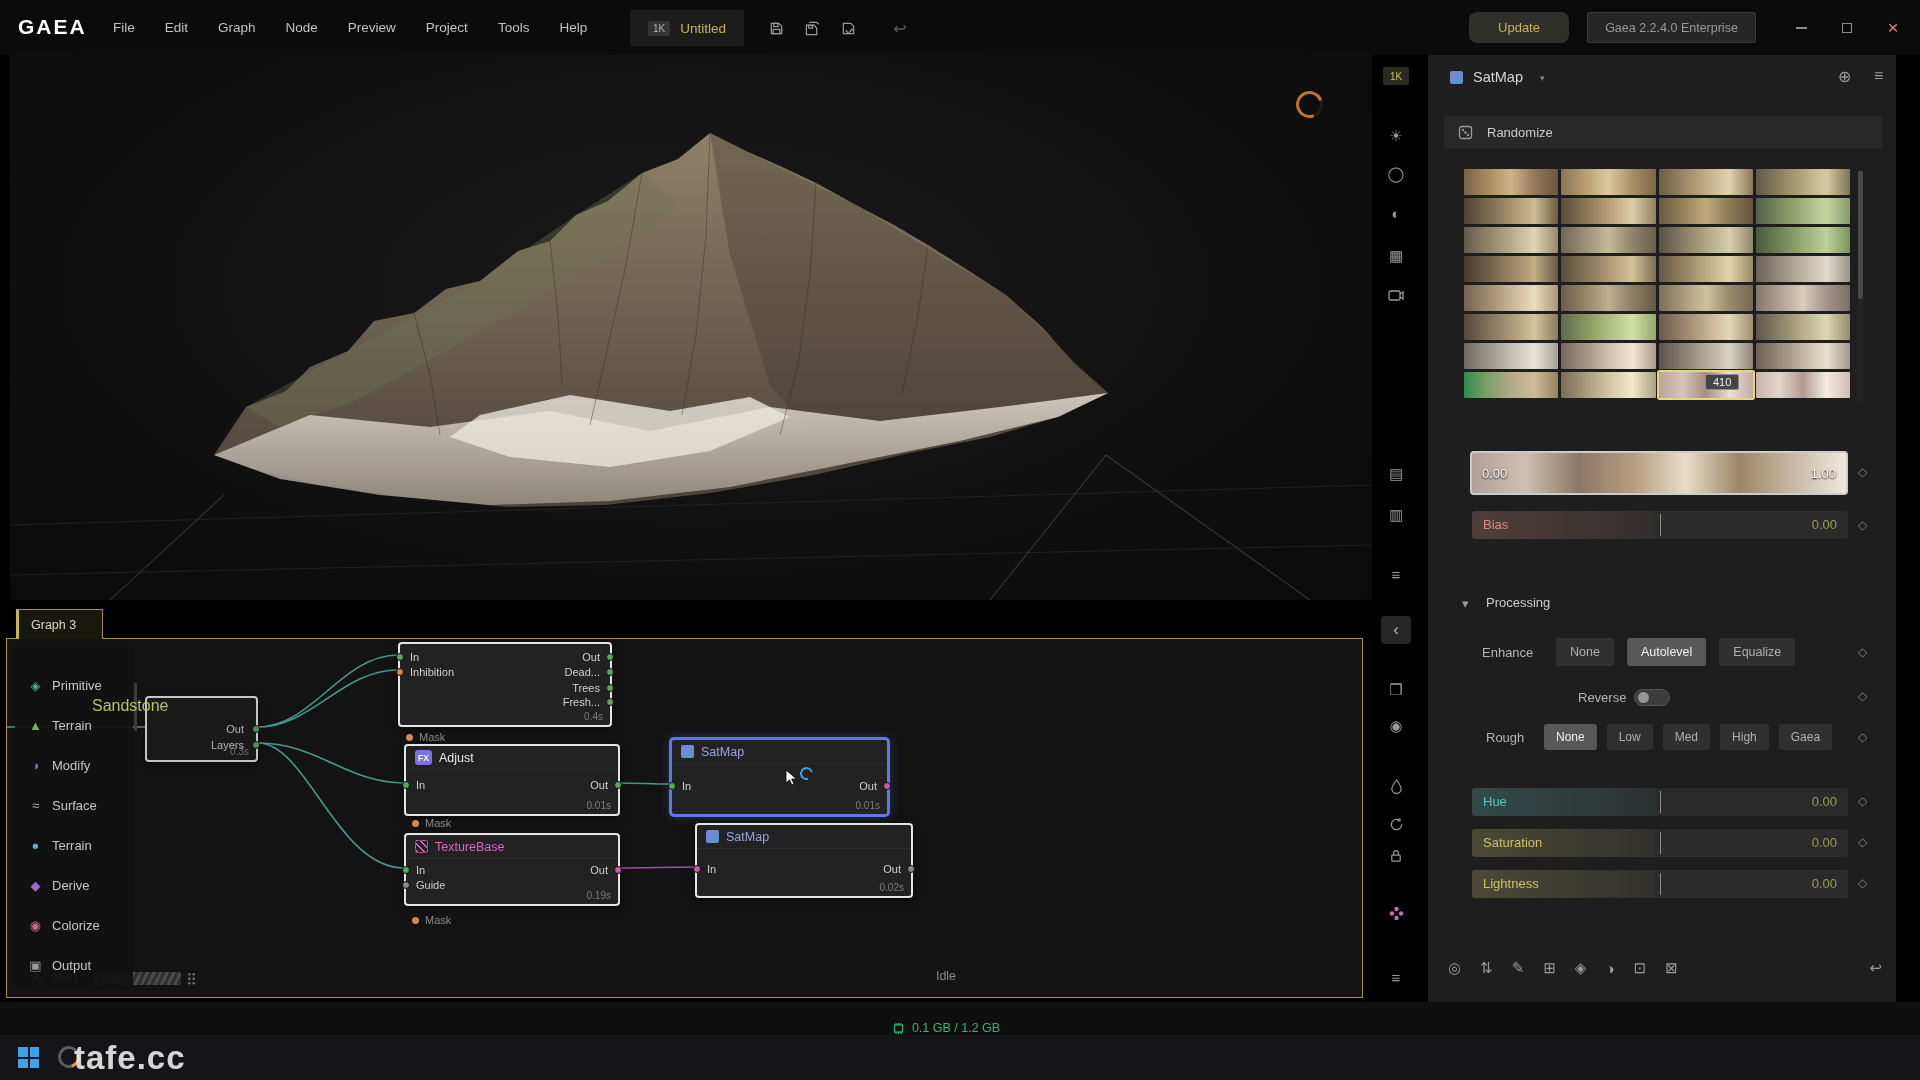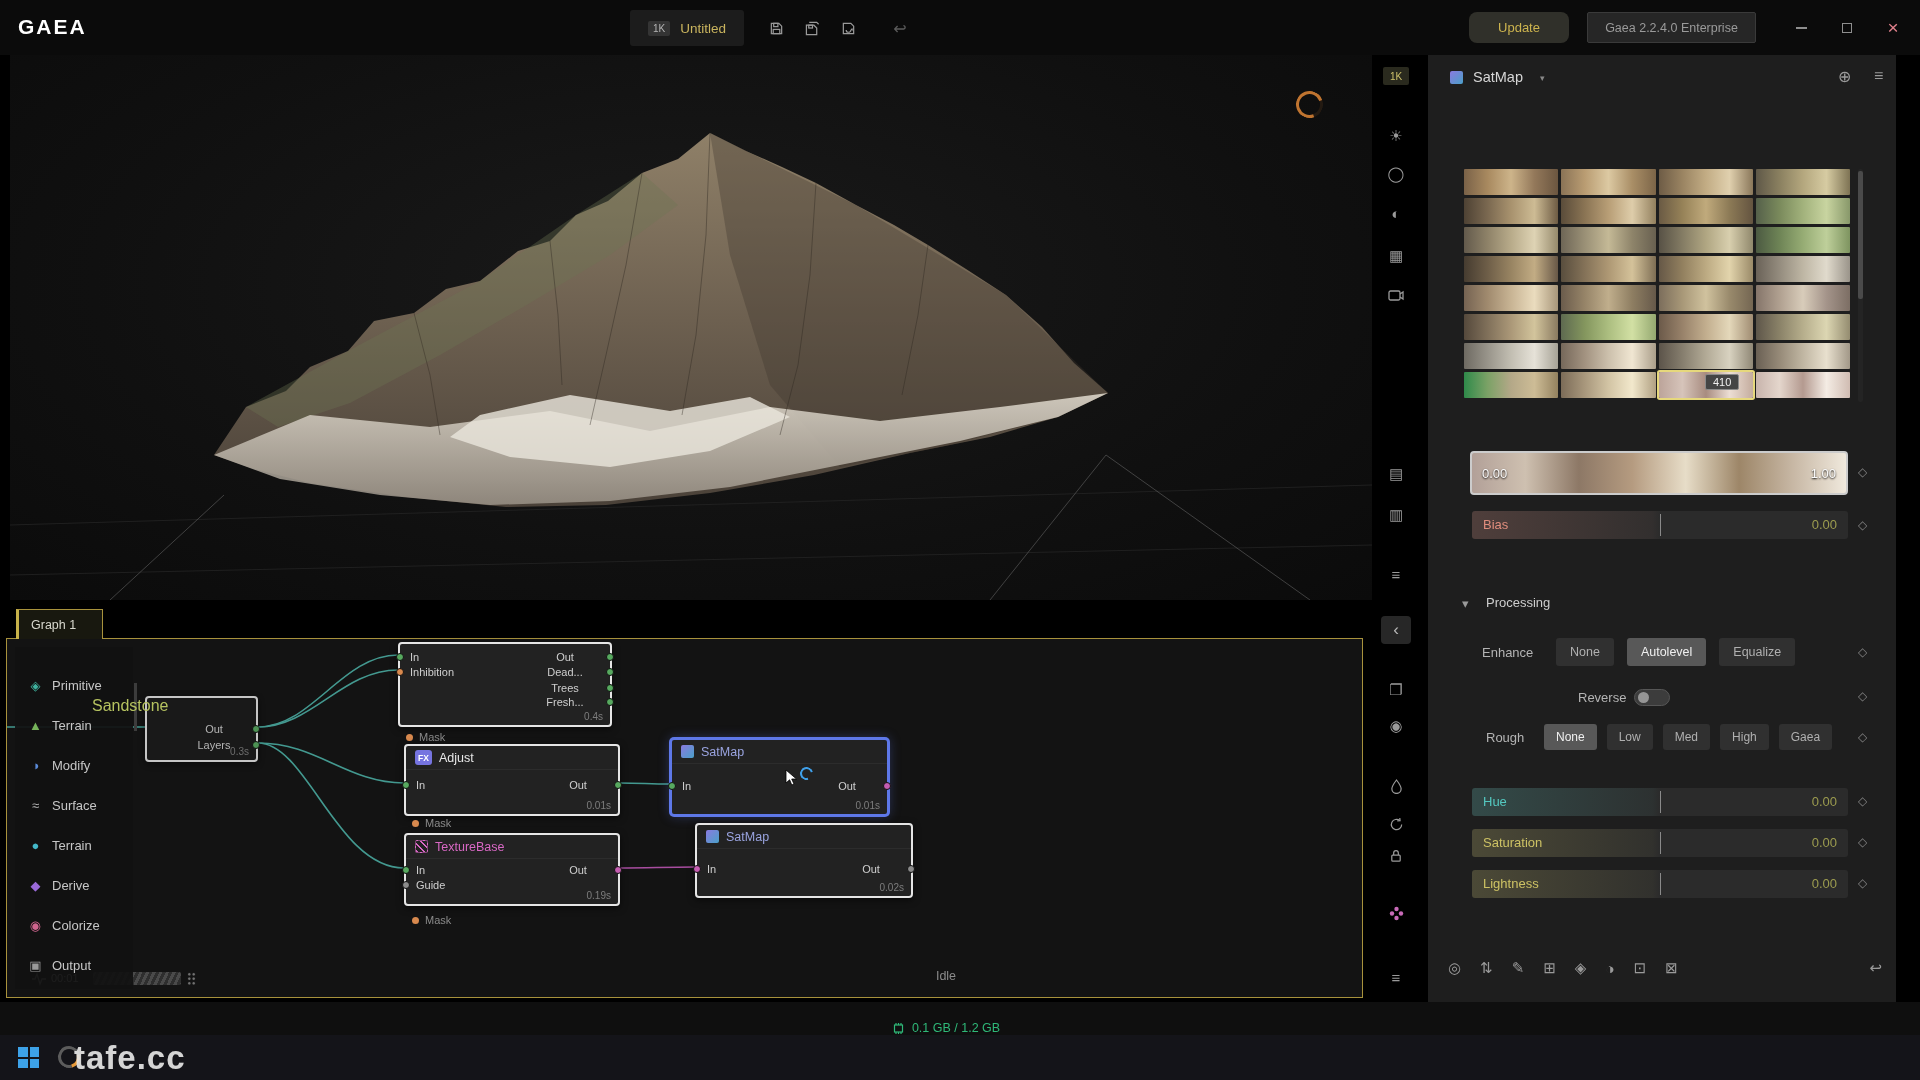--- a/index.html
+++ b/index.html
@@ -62,21 +62,21 @@
   .node.dim { background:#1b1b1b; opacity:.85; }
   .node.selected { border-color:#5e78e8; box-shadow:0 0 0 1px #5e78e8, 0 0 12px rgba(94,120,232,.35); }
   .node-header { height:24px; display:flex; align-items:center; gap:7px; padding:0 9px;
     border-bottom:1px solid #2c2c2c; font-size:12.5px; }
   .fx-badge { width:17px; height:15px; background:#7674e0; border-radius:3px; color:#fff; font-size:8.5px;
     font-weight:bold; display:flex; align-items:center; justify-content:center; }
   .sm-icon { width:13px; height:13px; border-radius:2px; background:linear-gradient(135deg,#8a7ae0,#4aa0c8); }
   .tex-icon { width:13px; height:13px; border-radius:2px; border:1px solid rgba(216,104,196,.55);
     background:repeating-linear-gradient(45deg,#d868c4 0 2px, rgba(0,0,0,0) 2px 5px); }
   .plabel { position:absolute; font-size:11px; color:#cfcfcf; line-height:14px; }
-  .pr { text-align:center; }
+  .pr { text-align:right; }
   .pin { position:absolute; width:8px; height:8px; border-radius:50%; border:1px solid #111; }
   .pin-l { left:-4px; } .pin-r { right:-4px; }
   .pin.g { background:#57a95f; } .pin.o { background:#d8894e; } .pin.p { background:#c45cb0; } .pin.gr { background:#8a8a8a; }
   .ntime { position:absolute; right:7px; bottom:3px; font-size:10px; color:#7d7d7d; }
   .maskrow { position:absolute; display:flex; align-items:center; gap:6px; font-size:11px; color:#8a8a8a; z-index:2; }
   .maskdot { width:7px; height:7px; border-radius:50%; background:#d8894e; }
   .spinner { position:absolute; width:13px; height:13px; border:2px solid #3f9fe8; border-right-color:transparent;
     border-radius:50%; transform:rotate(30deg); }
   .timeline-text { position:absolute; font-size:11px; color:#b8b8b8; }
   .stripes { position:absolute; height:13px; border-radius:2px;
@@ -132,20 +132,30 @@
   .loader { position:absolute; left:58px; top:11px; width:22px; height:22px; border-radius:50%;
     border:3px solid #5c5c5c; border-top-color:#e89a3a; transform:rotate(120deg); }
   .watermark { position:absolute; left:74px; top:1039px; font-size:33px; font-weight:bold;
     color:rgba(228,228,228,.93); z-index:10; letter-spacing:1px; }
 </style>
 </head>
 <body>
 
 <div class="topbar">
   <div class="logo">GAEA</div>
+  <div class="menubar">
+      <div class="menu-item">File</div>
+      <div class="menu-item">Edit</div>
+      <div class="menu-item">Graph</div>
+      <div class="menu-item">Node</div>
+      <div class="menu-item">Preview</div>
+      <div class="menu-item">Project</div>
+      <div class="menu-item">Tools</div>
+      <div class="menu-item">Help</div>
+    </div>
 
   <div class="doctab-strip">
     <div class="doctab">
       <span class="res-chip">1K</span>
       <span class="doc-title" actable="false">Untitled</span>
     </div>
     <div class="tbtn" style="margin-left:14px">
       <svg class="svgi" width="15" height="15" viewBox="0 0 16 16">
           <path d="M2.5 2.5 h8 l3 3 v8 h-11 Z"></path>
           <rect x="5" y="2.5" width="4.5" height="3.5"></rect>
@@ -273,21 +283,21 @@
           <circle cx="3" cy="7.5" r="2.2"></circle>
           <circle cx="12" cy="7.5" r="2.2"></circle>
           <circle cx="7.5" cy="12" r="2.2"></circle>
         </g>
       </svg>
   </div>
   <div class="gicon" style="top:909px">≡</div>
 </div>
 
 <div class="graphtab">
-    <span>Graph 1</span>
+    <span>Graph 3</span>
   </div>
 <div class="graphpanel">
 
   <svg width="1355" height="358" viewBox="0 0 1355 358" style="position:absolute;left:0;top:0;z-index:1">
     <g stroke="#49a89e" stroke-width="1.6" fill="none" opacity="0.9">
       <path d="M0 88 H138"></path>
       <path d="M251 88 C 305 88 335 16 391 16"></path>
       <path d="M251 88 C 305 88 335 31 391 31"></path>
       <path d="M251 104 C 310 104 340 144 397 144"></path>
       <path d="M251 104 C 300 104 330 229 397 229"></path>
@@ -432,20 +442,31 @@
   <div class="grip" style="left:180px;top:333px"></div>
 </div>
 
 <div class="proppanel">
   <span class="sm-icon abs" style="left:22px;top:16px"></span>
   <div class="prop-title">SatMap</div>
   <span class="hicon" style="left:112px;top:18px;font-size:9px;color:#888">▾</span>
   <span class="hicon" style="left:410px;top:12px">⊕</span>
   <span class="hicon" style="left:446px;top:12px">≡</span>
 
+  <div class="randrow">
+    <svg width="15" height="15" viewBox="0 0 15 15" class="svgi">
+      <rect x="1.5" y="1.5" width="12" height="12" rx="2.5"></rect>
+      <g fill="#9a9a9a" stroke="none">
+          <circle cx="5" cy="5" r="1.2"></circle>
+          <circle cx="10" cy="10" r="1.2"></circle>
+          <circle cx="7.5" cy="7.5" r="1.2"></circle>
+        </g>
+    </svg>
+    <span>Randomize</span>
+  </div>
 
   <div class="palette-grid">
       <div class="swatch" style="background: linear-gradient(90deg, rgb(122, 98, 72), rgb(168, 137, 95), rgb(205, 180, 138), rgb(147, 120, 90), rgb(107, 86, 64));"></div>
       <div class="swatch" style="background: linear-gradient(90deg, rgb(138, 115, 86), rgb(185, 156, 114), rgb(220, 201, 162), rgb(169, 142, 102), rgb(124, 101, 72));"></div>
       <div class="swatch" style="background: linear-gradient(90deg, rgb(110, 92, 70), rgb(154, 132, 98), rgb(194, 172, 132), rgb(224, 208, 174), rgb(138, 119, 90));"></div>
       <div class="swatch" style="background: linear-gradient(90deg, rgb(95, 88, 72), rgb(138, 128, 96), rgb(180, 167, 126), rgb(214, 203, 162), rgb(126, 115, 84));"></div>
       <div class="swatch" style="background: linear-gradient(90deg, rgb(78, 66, 52), rgb(122, 104, 80), rgb(168, 146, 110), rgb(205, 187, 148), rgb(110, 92, 68));"></div>
       <div class="swatch" style="background: linear-gradient(90deg, rgb(90, 76, 58), rgb(138, 116, 84), rgb(184, 158, 118), rgb(222, 205, 170), rgb(146, 128, 94));"></div>
       <div class="swatch" style="background: linear-gradient(90deg, rgb(106, 90, 68), rgb(150, 130, 88), rgb(192, 170, 124), rgb(140, 122, 86), rgb(100, 84, 64));"></div>
       <div class="swatch" style="background: linear-gradient(90deg, rgb(85, 96, 74), rgb(122, 138, 92), rgb(162, 178, 124), rgb(200, 212, 160), rgb(136, 152, 106));"></div>

